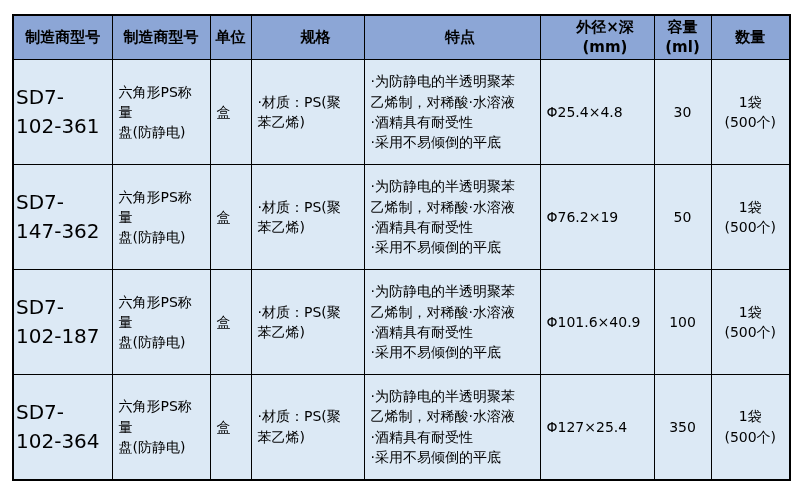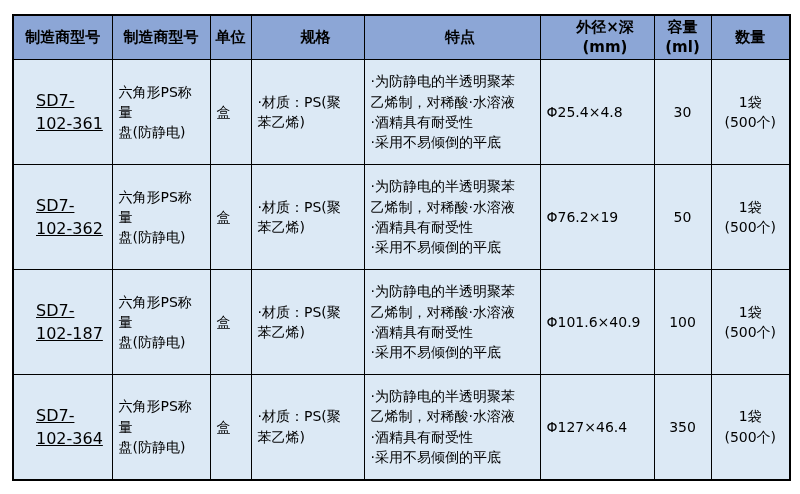--- a/index.html
+++ b/index.html
@@ -41,21 +41,21 @@
   td {
     background: #dce9f5;
     font-size: 14px;
     font-weight: normal;
     line-height: 1.45;
     text-align: left;
   }
   th.left { text-align: center; padding-left: 20px; }
   td.left { text-align: left; padding-left: 6px; }
   td.center, th.center { text-align: center; }
-  td.model { padding-left: 22px; font-size: 16px; letter-spacing: 0px; text-decoration: underline; }
+  td.model { padding-left: 2px; font-size: 20px; letter-spacing: 0px; }
 </style>
 </head>
 <body>
 
 <div class="table-wrap">
   <table class="product-table">
     <colgroup>
       <col style="width:99px">
       <col style="width:98px">
       <col style="width:41px">
@@ -89,21 +89,21 @@
         <td class="left">·为防静电的半透明聚苯
 乙烯制，对稀酸·水溶液
 ·酒精具有耐受性
 ·采用不易倾倒的平底</td>
         <td class="left">Φ25.4×4.8</td>
         <td class="center">30</td>
         <td class="center">1袋
 (500个)</td>
       </tr>
       <tr>
-        <td class="model">SD7-102-362</td>
+        <td class="model">SD7-147-362</td>
         <td class="left">六角形PS称量
 盘(防静电)</td>
         <td class="left">盒</td>
         <td class="left">·材质：PS(聚
 苯乙烯)</td>
         <td class="left">·为防静电的半透明聚苯
 乙烯制，对稀酸·水溶液
 ·酒精具有耐受性
 ·采用不易倾倒的平底</td>
         <td class="left">Φ76.2×19</td>
@@ -131,20 +131,20 @@
         <td class="model">SD7-102-364</td>
         <td class="left">六角形PS称量
 盘(防静电)</td>
         <td class="left">盒</td>
         <td class="left">·材质：PS(聚
 苯乙烯)</td>
         <td class="left">·为防静电的半透明聚苯
 乙烯制，对稀酸·水溶液
 ·酒精具有耐受性
 ·采用不易倾倒的平底</td>
-        <td class="left">Φ127×46.4</td>
+        <td class="left">Φ127×25.4</td>
         <td class="center">350</td>
         <td class="center">1袋
 (500个)</td>
       </tr>
     </tbody>
   </table>
 </div>
 
 </body></html>

